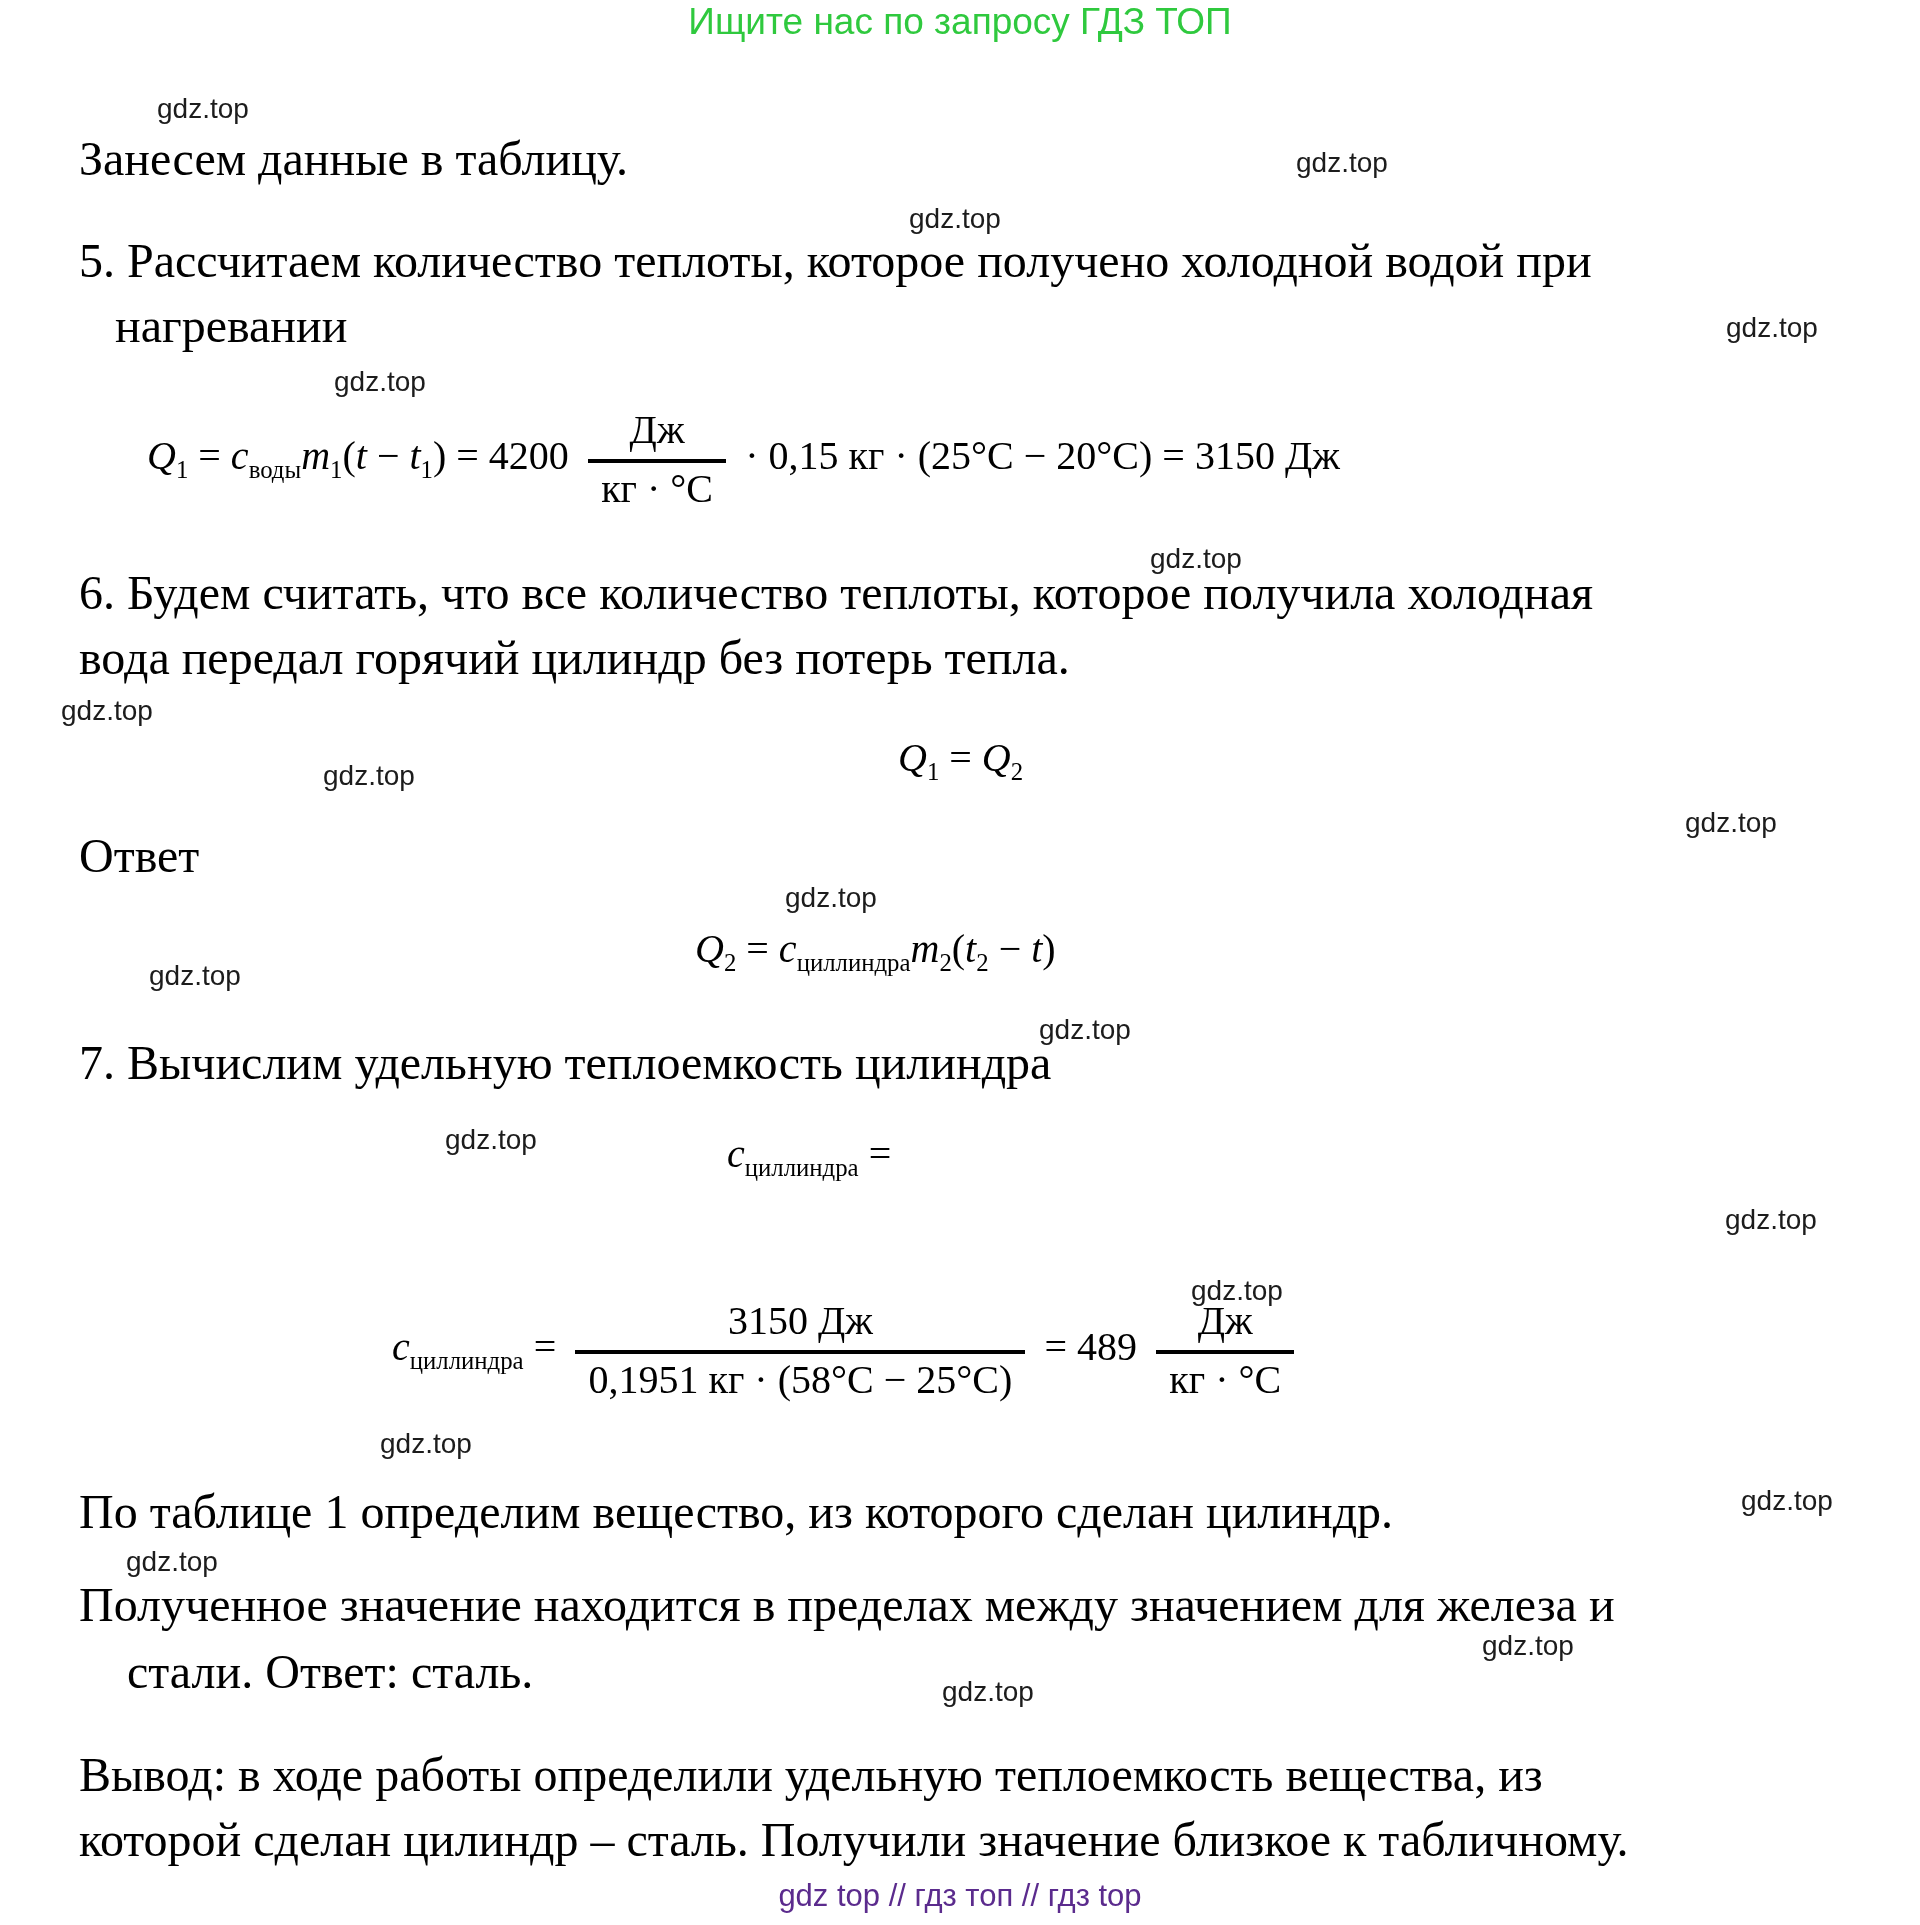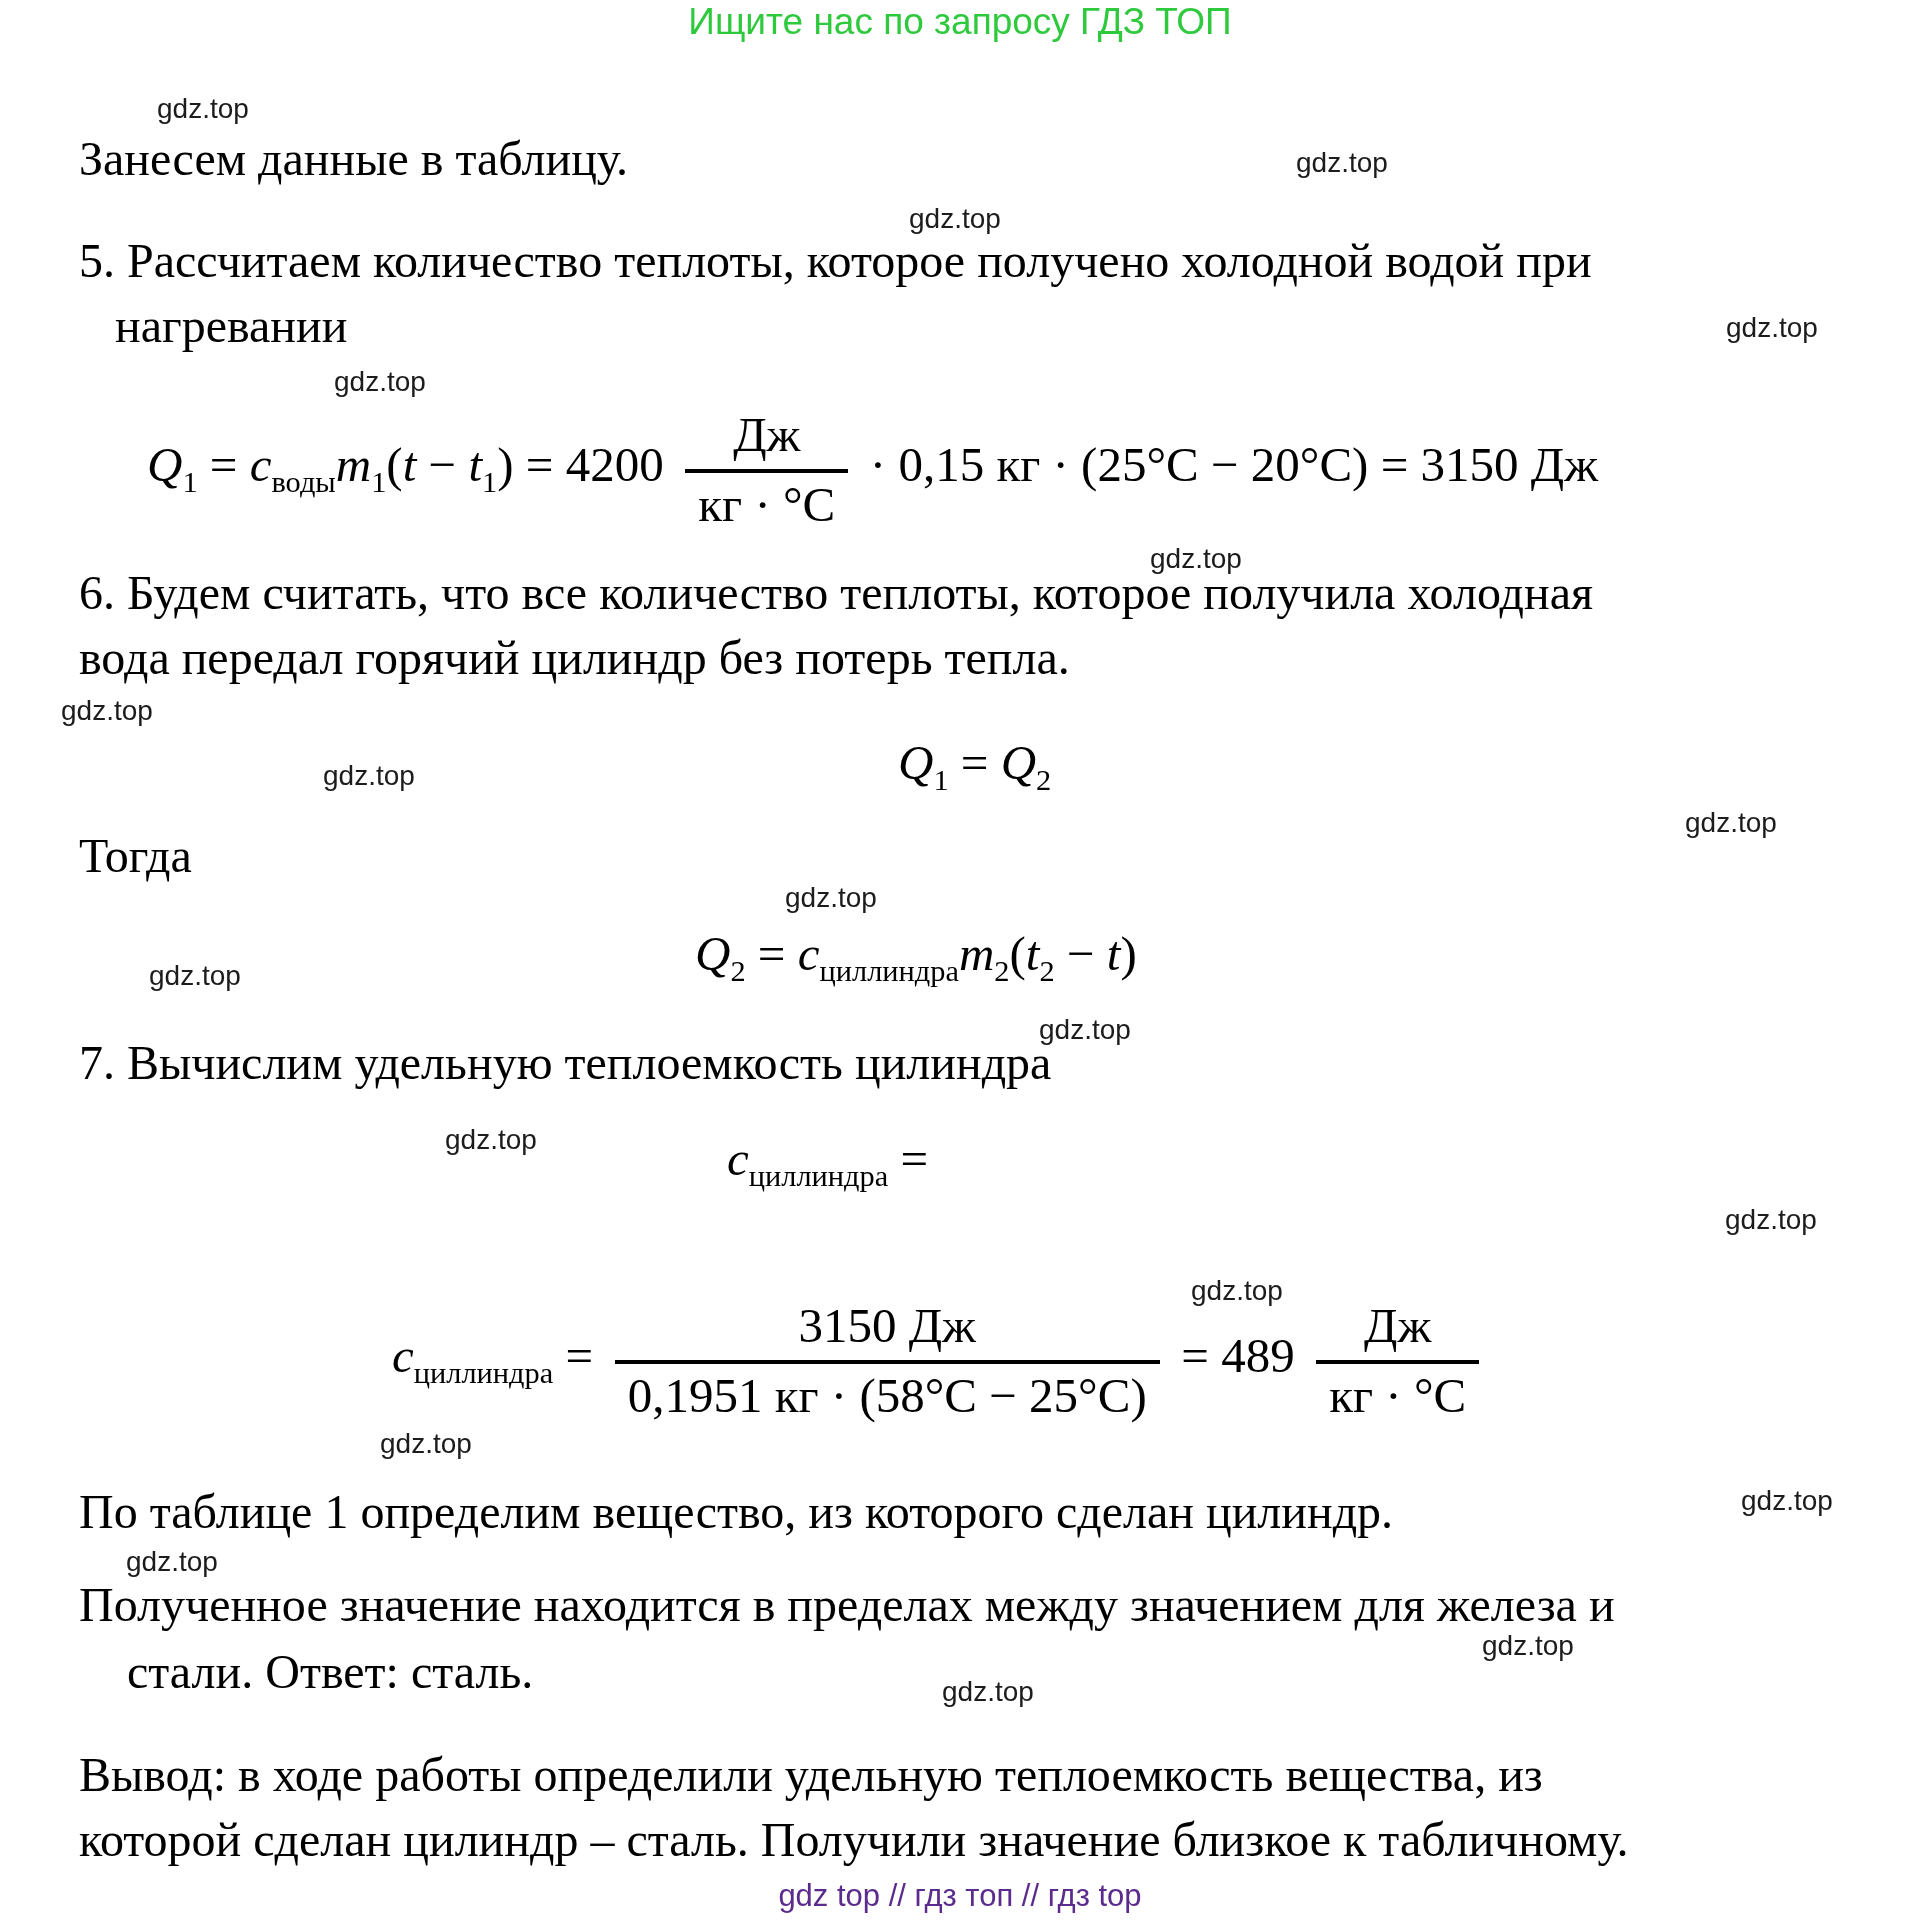--- a/index.html
+++ b/index.html
@@ -27,21 +27,21 @@
     color:#000000;
   }
   .watermark{
     position:absolute;
     font-family:Liberation Sans, sans-serif;
     font-size:28px;
     color:#1c1c1c;
     white-space:nowrap;
   }
   .formula{
-    font-size:49px;
+    font-size:40px;
     line-height:1.15;
     white-space:nowrap;
   }
   .formula .v{font-style:italic;}
   .formula .n{font-style:normal;}
   .formula sub.s{
     font-style:normal;
     font-size:0.62em;
     line-height:0;
   }
@@ -110,21 +110,21 @@
   <div class="abs formula" style="left:147px;top:407px;"><span class="v">Q</span><sub class="s">1</sub><span class="n"> = </span><span class="v">c</span><sub class="s">воды</sub><span class="v">m</span><sub class="s">1</sub><span class="n">(</span><span class="v">t</span><span class="n"> − </span><span class="v">t</span><sub class="s">1</sub><span class="n">) = 4200 </span><span class="frac">
         <span class="num"><span class="n">Дж</span></span>
         <span class="den"><span class="n">кг · °С</span></span>
       </span><span class="n"> · 0,15 кг · (25°С − 20°С) = 3150 Дж</span></div>
 
   <div class="abs body-line" style="left:79px;top:565px;">6. Будем считать, что все количество теплоты, которое получила холодная</div>
   <div class="abs body-line" style="left:79px;top:630px;">вода передал горячий цилиндр без потерь тепла.</div>
 
   <div class="abs formula" style="left:898px;top:735px;"><span class="v">Q</span><sub class="s">1</sub><span class="n"> = </span><span class="v">Q</span><sub class="s">2</sub></div>
 
-  <div class="abs body-line" style="left:79px;top:828px;">Тогда</div>
+  <div class="abs body-line" style="left:79px;top:828px;">Ответ</div>
 
   <div class="abs formula" style="left:695px;top:926px;"><span class="v">Q</span><sub class="s">2</sub><span class="n"> = </span><span class="v">c</span><sub class="s">циллиндра</sub><span class="v">m</span><sub class="s">2</sub><span class="n">(</span><span class="v">t</span><sub class="s">2</sub><span class="n"> − </span><span class="v">t</span><span class="n">)</span></div>
 
   <div class="abs body-line" style="left:79px;top:1035px;">7. Вычислим удельную теплоемкость цилиндра</div>
 
   <div class="abs formula" style="left:727px;top:1131px;"><span class="v">c</span><sub class="s">циллиндра</sub><span class="n"> = </span></div>
 
   <div class="abs formula" style="left:392px;top:1298px;"><span class="v">c</span><sub class="s">циллиндра</sub><span class="n"> = </span><span class="frac">
         <span class="num"><span class="n">3150 Дж</span></span>
         <span class="den"><span class="n">0,1951 кг · (58°С − 25°С)</span></span>

